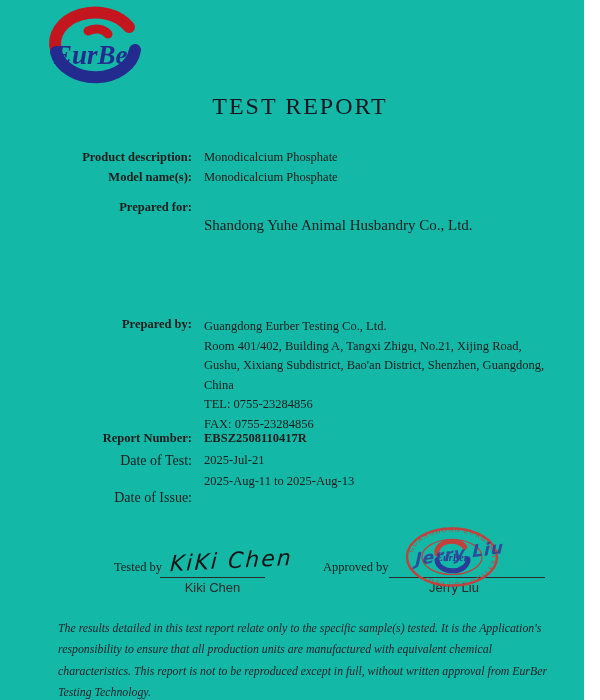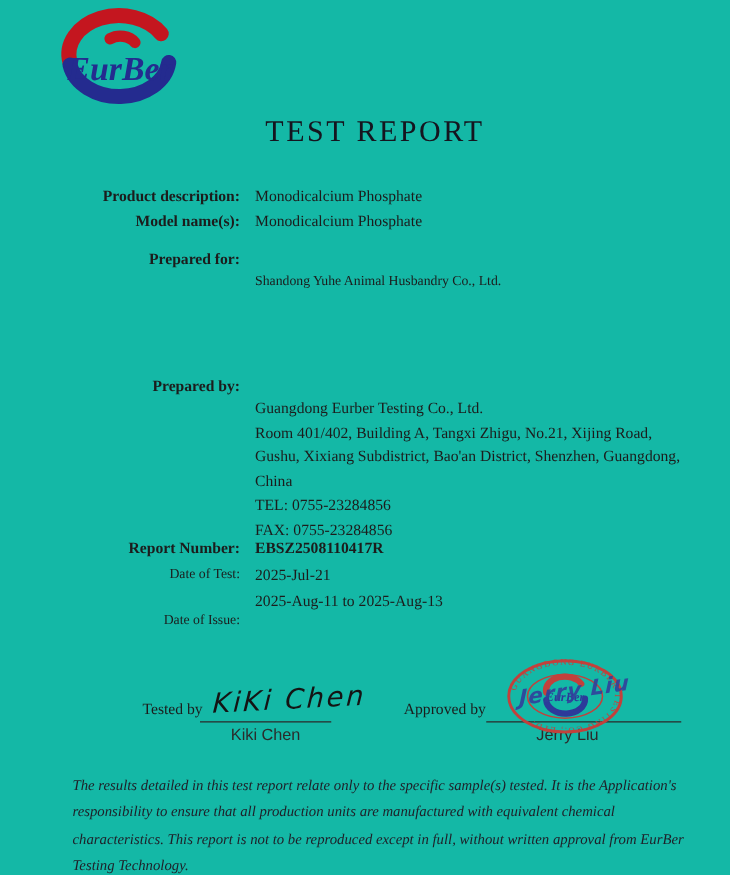--- a/index.html
+++ b/index.html
@@ -11,25 +11,25 @@
   .abs { position:absolute; }
   .title {
     left:0; top:93px; width:600px; text-align:center;
     font-size:24px; letter-spacing:2px; color:#15151f;
   }
   .lbl {
     left:0; width:192px; text-align:right; font-weight:bold; font-size:12.5px;
     white-space:nowrap;
   }
   .lbl-plain {
-    left:0; width:192px; text-align:right; font-weight:normal; font-size:11px;
+    left:0; width:192px; text-align:right; font-weight:normal; font-size:14px;
     white-space:nowrap;
   }
   .val { left:204px; font-size:12.5px; white-space:nowrap; }
-  .val-block { left:204px; width:346px; font-size:11px; }
+  .val-block { left:204px; width:346px; font-size:15px; }
   .val-block .just { text-align:justify; }
   .val-block div { line-height:19.5px; }
   .lines div { line-height:19.6px; font-size:12.5px; }
   .sig-label { font-size:12.5px; }
   .sig-line { border-bottom:1.4px solid #2a2a2a; height:0; }
   .sig-hand {
     font-family:"DejaVu Sans", sans-serif; font-style:italic;
     transform:rotate(-3deg) skewX(-6deg); letter-spacing:2px;
     font-size:22px; color:#141414; white-space:nowrap;
   }
@@ -66,21 +66,21 @@
   <div class="abs val" style="top:150px;">Monodicalcium Phosphate</div>
 
   <div class="abs lbl" style="top:170px;">Model name(s):</div>
   <div class="abs val" style="top:170px;">Monodicalcium Phosphate</div>
 
   <div class="abs lbl" style="top:200px;text-align:right;">Prepared for:</div>
   <div class="abs val-block" style="top:216px;">
     <div>Shandong Yuhe Animal Husbandry Co., Ltd.</div>
   </div>
 
-  <div class="abs lbl" style="top:302px;padding-left:12px;">Prepared by:</div>
+  <div class="abs lbl" style="top:317px;padding-left:12px;">Prepared by:</div>
   <div class="abs lines" style="left:204px; top:317px; width:346px;">
     <div>Guangdong Eurber Testing Co., Ltd.</div>
     <div>Room 401/402, Building A, Tangxi Zhigu, No.21, Xijing Road,</div>
     <div>Gushu, Xixiang Subdistrict, Bao'an District, Shenzhen, Guangdong, China</div>
     <div>TEL: 0755-23284856</div>
     <div>FAX: 0755-23284856</div>
   </div>
 
   <div class="abs lbl" style="top:431px;">Report Number:</div>
   <div class="abs val bold" style="top:431px;">EBSZ2508110417R</div>

